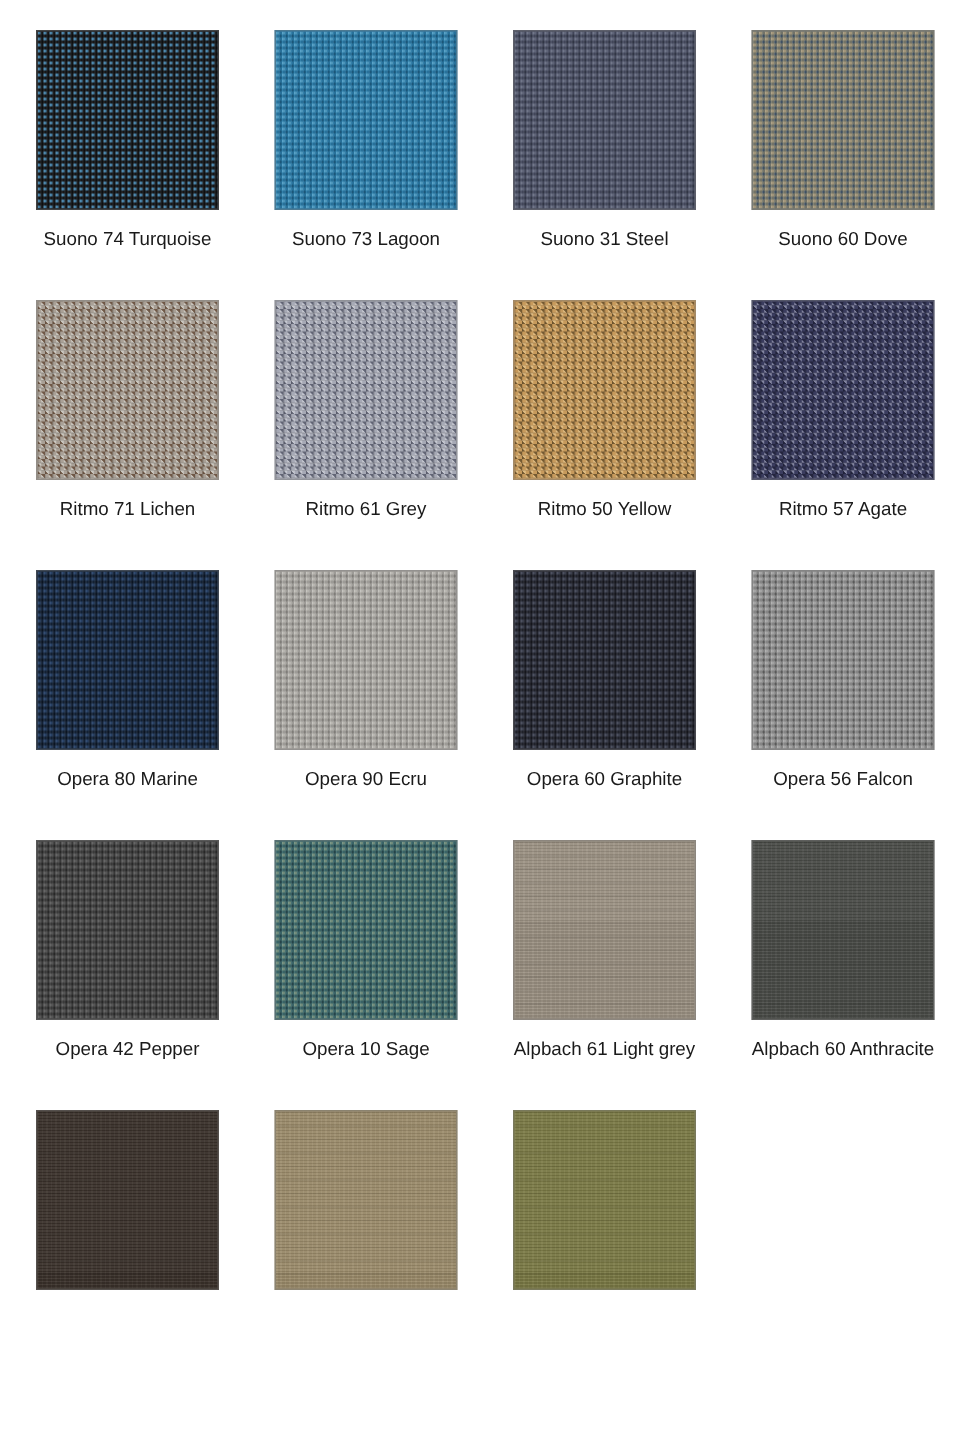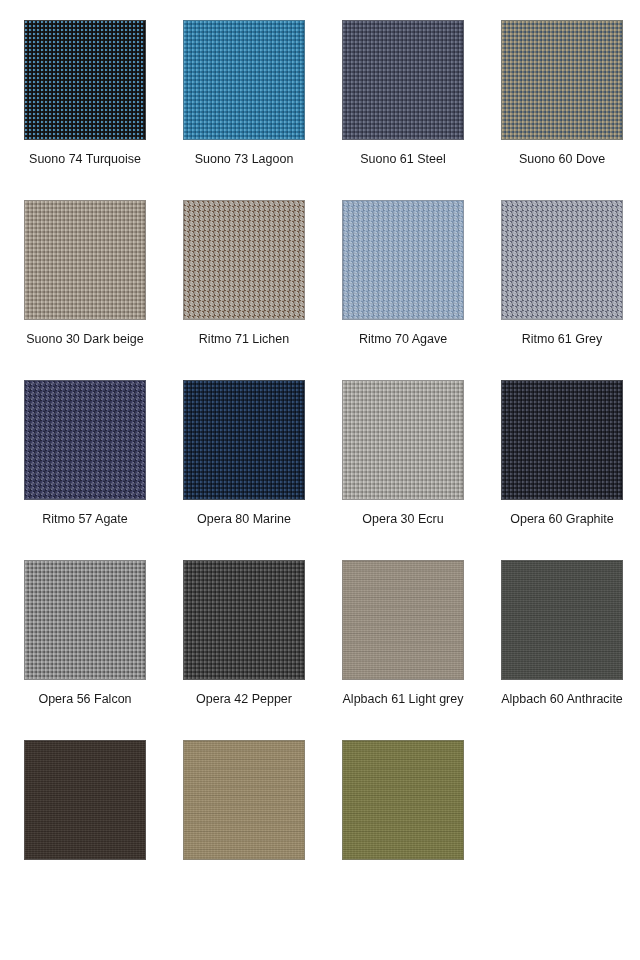--- a/index.html
+++ b/index.html
@@ -120,89 +120,89 @@
     <div class="swatch-cell">
       <div class="swatch-tile" style="background: rgb(43, 122, 166);">
         <div class="tex weave-suono" style="--dot: #59a6cc; --dot2: #1d5b80;"></div>
       </div>
       <div class="swatch-label">Suono 73 Lagoon</div>
     </div>
     <div class="swatch-cell">
       <div class="swatch-tile" style="background: rgb(71, 76, 96);">
         <div class="tex weave-suono" style="--dot: #6e7488; --dot2: #2f3343;"></div>
       </div>
-      <div class="swatch-label">Suono 61 Steel</div>
+      <div class="swatch-label">Suono 31 Steel</div>
     </div>
     <div class="swatch-cell">
       <div class="swatch-tile" style="background: rgb(123, 124, 112);">
         <div class="tex weave-suono" style="--dot: #b3a485; --dot2: #41556b;"></div>
       </div>
       <div class="swatch-label">Suono 60 Dove</div>
     </div>
     <div class="swatch-cell">
-      <div class="swatch-tile" style="background: rgb(162, 152, 139);">
-        <div class="tex weave-suono" style="--dot: #c3bbae; --dot2: #7d7367;"></div>
-      </div>
-      <div class="swatch-label">Suono 30 Dark beige</div>
-    </div>
-    <div class="swatch-cell">
       <div class="swatch-tile" style="background: rgb(169, 160, 150);">
         <div class="tex weave-ritmo" style="--dot: #6b5240; --dot2: #cfcbc4;"></div>
       </div>
       <div class="swatch-label">Ritmo 71 Lichen</div>
     </div>
     <div class="swatch-cell">
-      <div class="swatch-tile" style="background: rgb(154, 174, 199);">
-        <div class="tex weave-ritmo" style="--dot: #7890ac; --dot2: #c2cfdd;"></div>
-      </div>
-      <div class="swatch-label">Ritmo 70 Agave</div>
-    </div>
-    <div class="swatch-cell">
       <div class="swatch-tile" style="background: rgb(166, 169, 181);">
         <div class="tex weave-ritmo" style="--dot: #5d6070; --dot2: #c8cad2;"></div>
       </div>
       <div class="swatch-label">Ritmo 61 Grey</div>
     </div>
     <div class="swatch-cell">
+      <div class="swatch-tile" style="background: rgb(199, 154, 92);">
+        <div class="tex weave-ritmo" style="--dot: #6d5530; --dot2: #e0be86;"></div>
+      </div>
+      <div class="swatch-label">Ritmo 50 Yellow</div>
+    </div>
+    <div class="swatch-cell">
       <div class="swatch-tile" style="background: rgb(58, 60, 94);">
         <div class="tex weave-ritmo" style="--dot: #23243c; --dot2: #8a8ca6;"></div>
       </div>
       <div class="swatch-label">Ritmo 57 Agate</div>
     </div>
     <div class="swatch-cell">
       <div class="swatch-tile" style="background: rgb(20, 35, 56);">
         <div class="tex weave-suono" style="--dot: #2d4a72; --dot2: #0a1220;"></div>
       </div>
       <div class="swatch-label">Opera 80 Marine</div>
     </div>
     <div class="swatch-cell">
       <div class="swatch-tile" style="background: rgb(169, 167, 162);">
         <div class="tex weave-suono" style="--dot: #c9c7c2; --dot2: #86847f;"></div>
       </div>
-      <div class="swatch-label">Opera 30 Ecru</div>
+      <div class="swatch-label">Opera 90 Ecru</div>
     </div>
     <div class="swatch-cell">
       <div class="swatch-tile" style="background: rgb(34, 36, 46);">
         <div class="tex weave-suono" style="--dot: #4a4e5e; --dot2: #121319;"></div>
       </div>
       <div class="swatch-label">Opera 60 Graphite</div>
     </div>
     <div class="swatch-cell">
       <div class="swatch-tile" style="background: rgb(143, 143, 143);">
         <div class="tex weave-suono" style="--dot: #b4b4b4; --dot2: #5e5e5e;"></div>
       </div>
       <div class="swatch-label">Opera 56 Falcon</div>
     </div>
     <div class="swatch-cell">
       <div class="swatch-tile" style="background: rgb(62, 62, 62);">
         <div class="tex weave-suono" style="--dot: #636363; --dot2: #242424;"></div>
       </div>
       <div class="swatch-label">Opera 42 Pepper</div>
     </div>
     <div class="swatch-cell">
+      <div class="swatch-tile" style="background: rgb(63, 107, 110);">
+        <div class="tex weave-suono" style="--dot: #7f9a86; --dot2: #27474c;"></div>
+      </div>
+      <div class="swatch-label">Opera 10 Sage</div>
+    </div>
+    <div class="swatch-cell">
       <div class="swatch-tile" style="background: rgb(157, 147, 132);">
         <div class="tex weave-alpbach" style="--dot: #b0a695; --dot2: #867d70;"></div>
       </div>
       <div class="swatch-label">Alpbach 61 Light grey</div>
     </div>
     <div class="swatch-cell">
       <div class="swatch-tile" style="background: rgb(74, 76, 72);">
         <div class="tex weave-alpbach" style="--dot: #5a5c57; --dot2: #3a3c39;"></div>
       </div>
       <div class="swatch-label">Alpbach 60 Anthracite</div>

